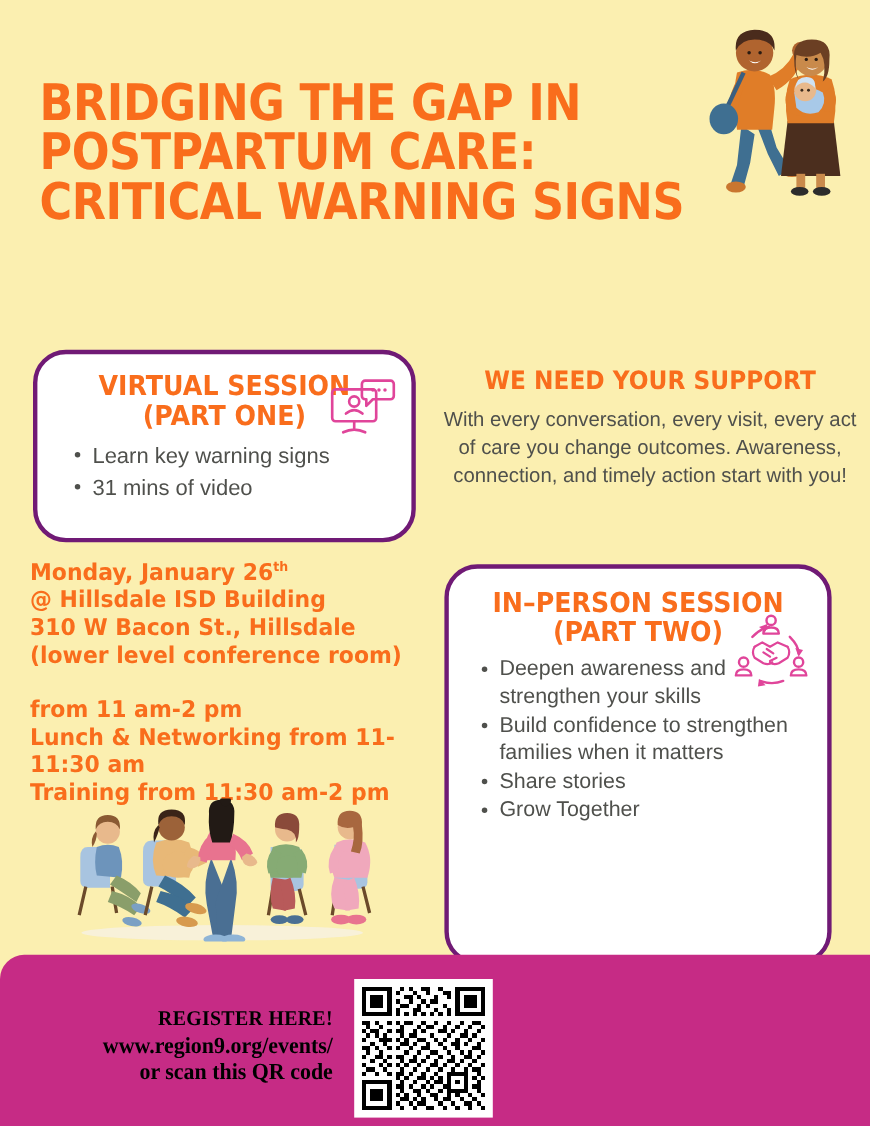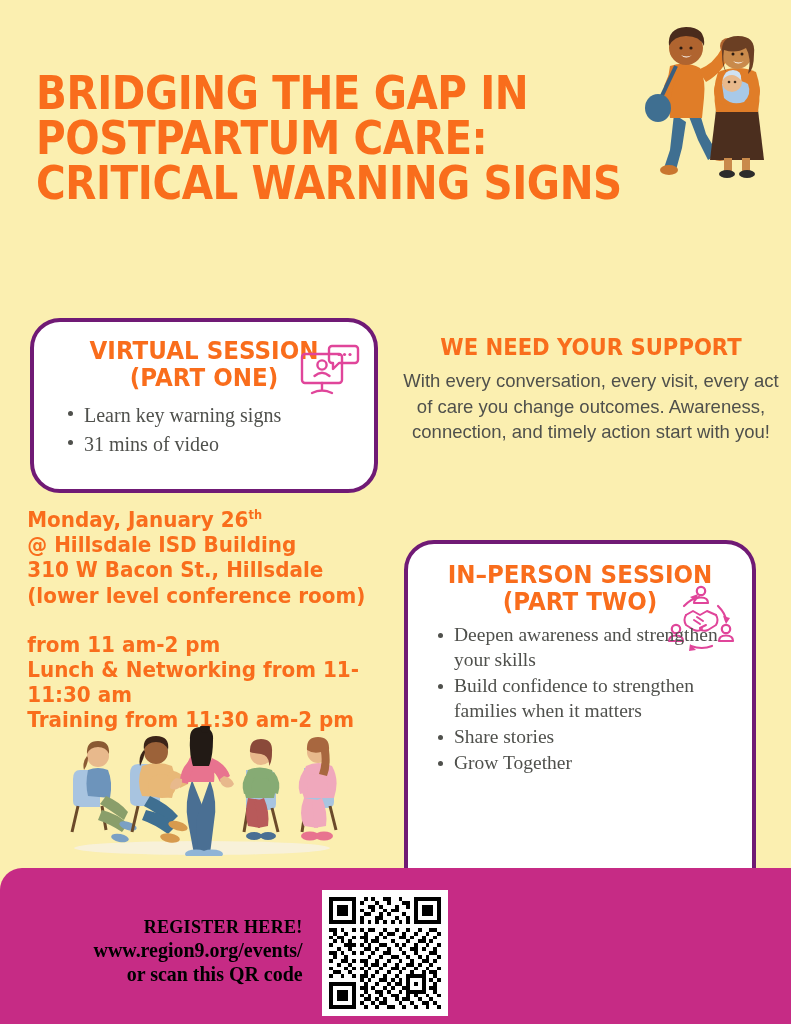--- a/index.html
+++ b/index.html
@@ -86,21 +86,21 @@
     box-sizing: border-box;
   }
   #virtual-card {
     left: 30px;
     top: 318px;
     width: 348px;
     height: 175px;
   }
   #inperson-card {
     left: 404px;
-    top: 540px;
+    top: 513px;
     width: 352px;
     height: 364px;
   }
   .card-heading {
     font-family: "DejaVu Sans", sans-serif;
     font-weight: bold;
     color: #f96d1c;
     font-size: 25px;
     line-height: 1.06;
     text-align: center;
@@ -109,21 +109,20 @@
     margin: 0;
     padding: 0;
   }
   #virtual-card .card-heading { padding-top: 16px; }
   #inperson-card .card-heading { padding-top: 18px; }
 
   .card-list {
     margin: 0;
     padding: 10px 14px 0 34px;
     list-style: none;
-    font-family: Liberation Serif, serif;
   }
   .card-list li {
     position: relative;
     color: #4f504c;
     font-size: 19.5px;
     line-height: 1.28;
     padding-left: 16px;
     margin-bottom: 1px;
   }
   .card-list li::before {

